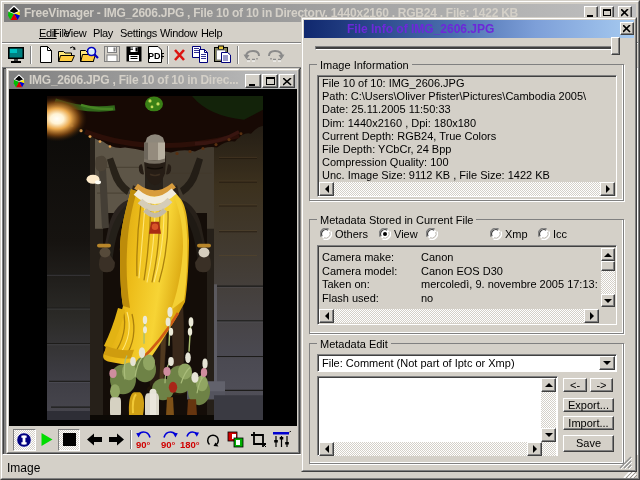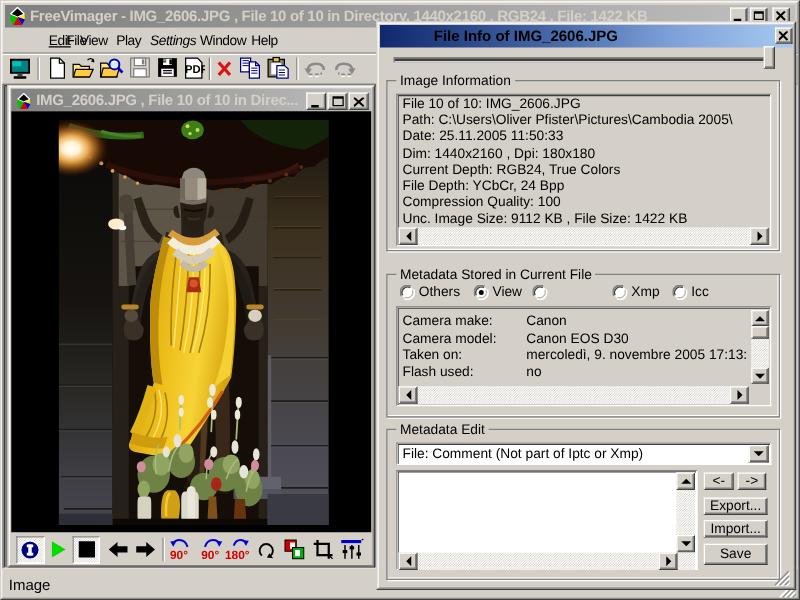--- a/index.html
+++ b/index.html
@@ -49,21 +49,21 @@
 <svg class="abs" style="left:2px;top:2px;" width="9" height="8" viewBox="0 0 9 8">
       <path d="M0 0 L7 7 M7 0 L0 7" stroke="#000" stroke-width="1.6"></path>
     </svg>
 </div>
 
 <div class="abs" style="left:4px;top:23px;width:632px;height:18px;font-size:11px;letter-spacing:-0.35px;">
 <span class="abs" style="left:8px;top:4px;padding-left:41px;">File</span>
 <span class="abs" style="left:35px;top:4px;text-decoration:underline;">Edit</span>
 <span class="abs" style="left:60px;top:4px;">View</span>
 <span class="abs" style="left:89px;top:4px;">Play</span>
-<span class="abs" style="left:116px;top:4px;font-style:italic;">Settings</span>
+<span class="abs" style="left:116px;top:4px;">Settings</span>
 <span class="abs" style="left:156px;top:4px;">Window</span>
 <span class="abs" style="left:197px;top:4px;">Help</span>
 </div>
 
 <div class="abs" style="left:2px;top:42px;width:636px;height:1px;background:#808080;"></div>
 <div class="abs" style="left:2px;top:43px;width:636px;height:1px;background:#fff;"></div>
 <div class="abs" id="toolbar" style="left:0;top:0;width:0;height:0;">
 
 <svg class="abs" style="left:7px;top:45px;" width="19" height="19" viewBox="0 0 19 19">
       <rect x="1" y="2" width="16" height="12" fill="#000"></rect>
@@ -488,21 +488,21 @@
 <div class="abs" style="left:7px;top:461px;font-size:12px;">Image</div>
 <svg class="abs" id="grip" style="left:621px;top:466px;" width="16" height="12" viewBox="0 0 16 12">
     <path d="M15,0 L3,12 M15,4 L7,12 M15,8 L11,12" stroke="#fff" stroke-width="1.6"></path>
     <path d="M16,1 L5,12 M16,5 L9,12 M16,9 L13,12" stroke="#9a9690" stroke-width="1"></path>
   </svg>
 
 <div class="abs" style="left:301px;top:17px;width:336px;height:455px;background:#d4d0c8;border:1px solid;border-color:#d4d0c8 #404040 #404040 #d4d0c8;"></div>
 <div class="abs" style="left:302px;top:18px;width:334px;height:453px;border:1px solid;border-color:#fff #808080 #808080 #fff;"></div>
 
 <div class="abs" style="left:304px;top:20px;width:330px;height:18px;background:linear-gradient(to right,#10286e,#4a6eae 45%,#7d9fd8 70%,#a6caf0);"></div>
-<div class="abs" style="left:309px;top:22px;font-weight:bold;font-size:12px;color:#000000;padding-left:38px;">File Info of IMG_2606.JPG</div>
+<div class="abs" style="left:309px;top:22px;font-weight:bold;font-size:12px;color:#6d28d9;padding-left:38px;">File Info of IMG_2606.JPG</div>
 <div class="abs capbtn" style="left:620px;top:22px;width:14px;height:13px;">
 <svg class="abs" style="left:2px;top:2px;" width="9" height="8" viewBox="0 0 9 8">
       <path d="M0 0 L7 7 M7 0 L0 7" stroke="#000" stroke-width="1.6"></path>
     </svg>
 </div>
 
 <div class="abs" style="left:315px;top:46px;width:297px;height:4px;border:1px solid;border-color:#808080 #fff #fff #808080;background:#404040;"></div>
 <div class="abs raised" style="left:611px;top:37px;width:9px;height:18px;"></div>
 
 <div class="abs group" style="left:309px;top:64px;width:315px;height:137px;">

